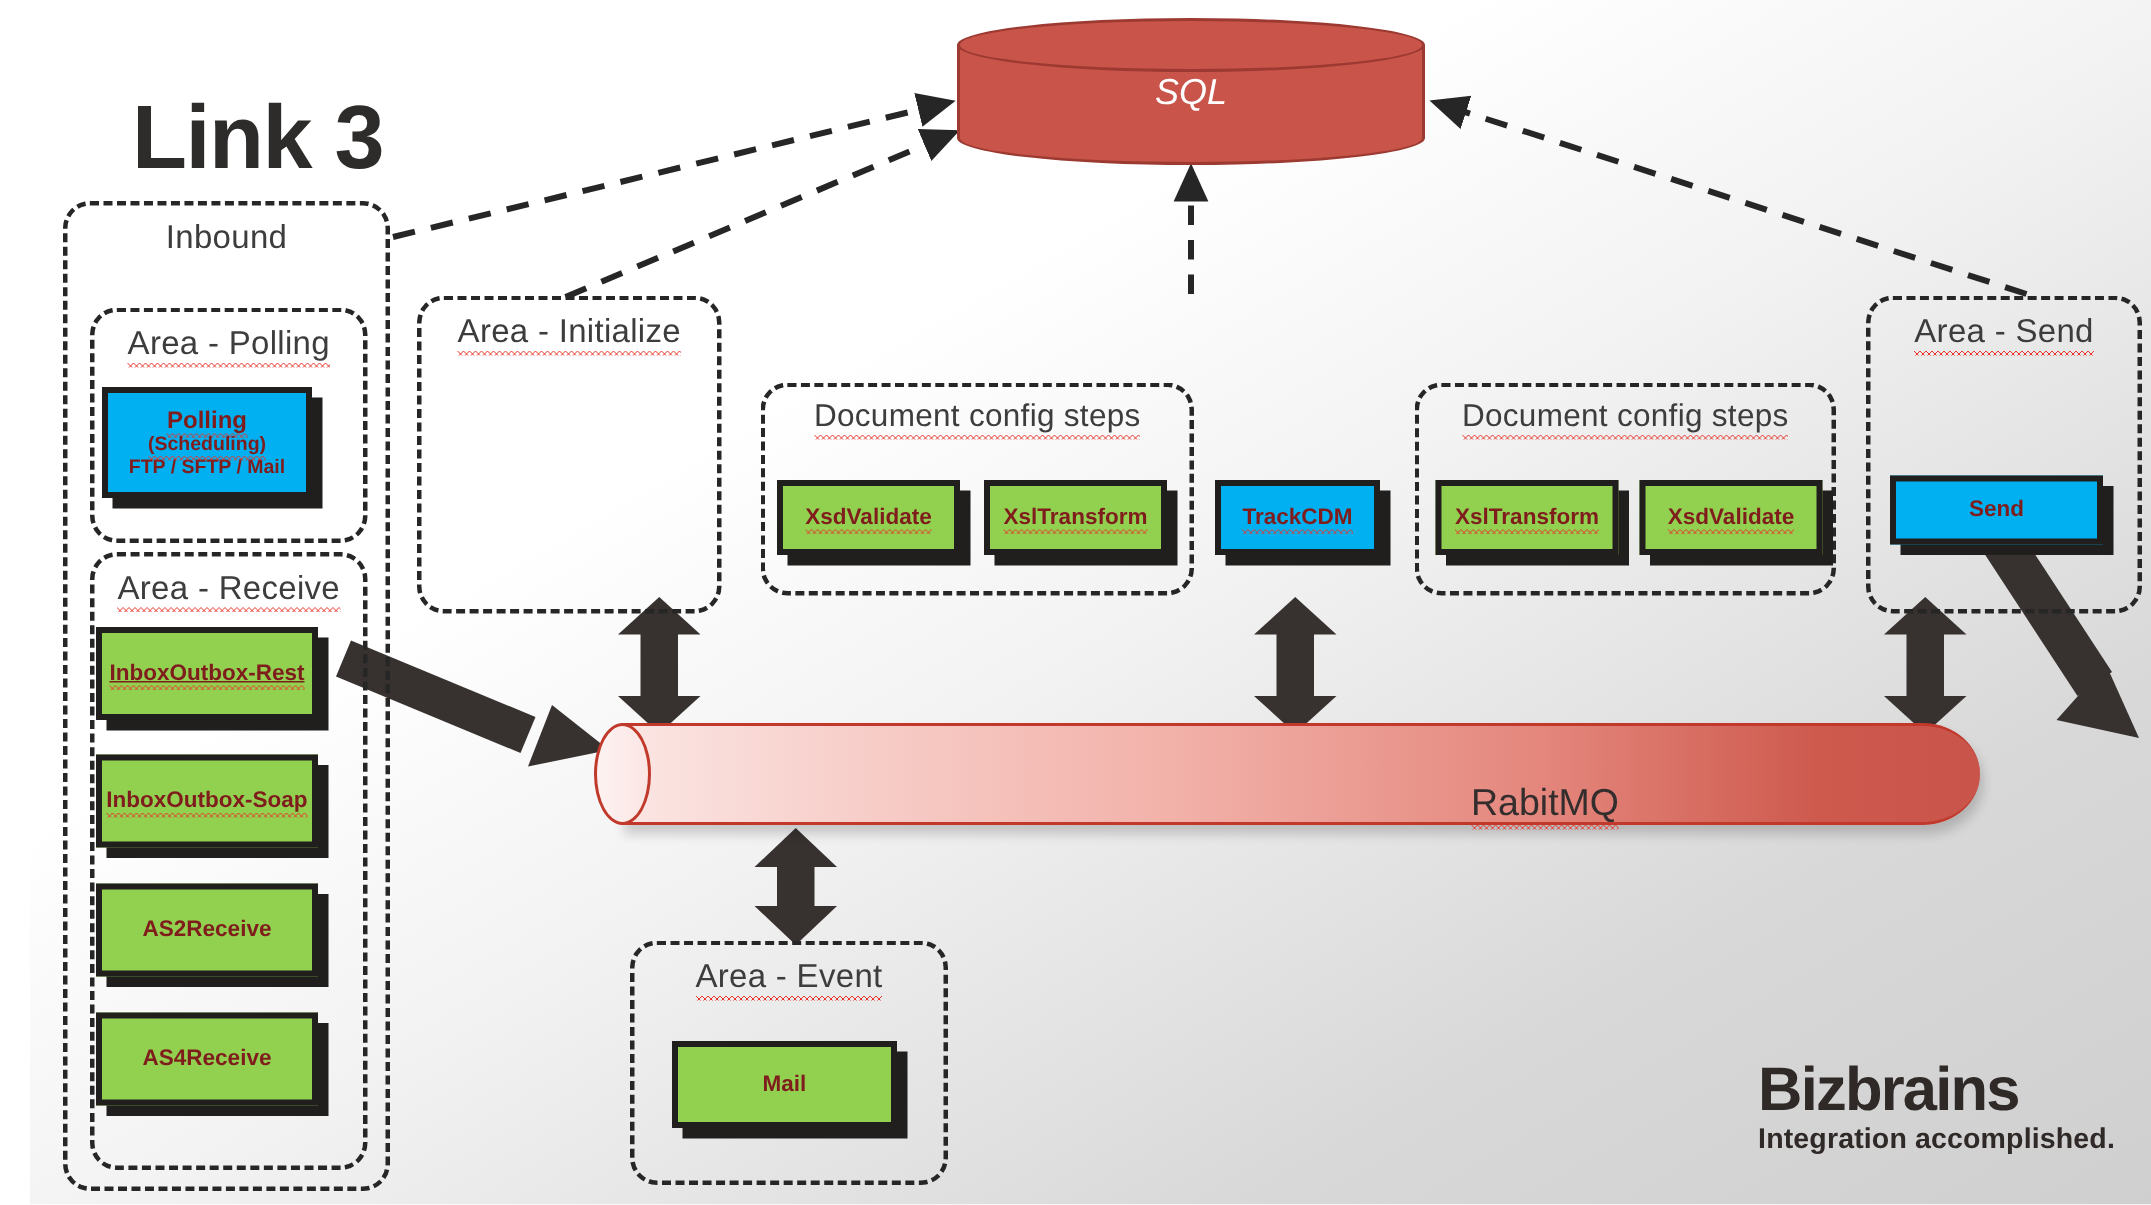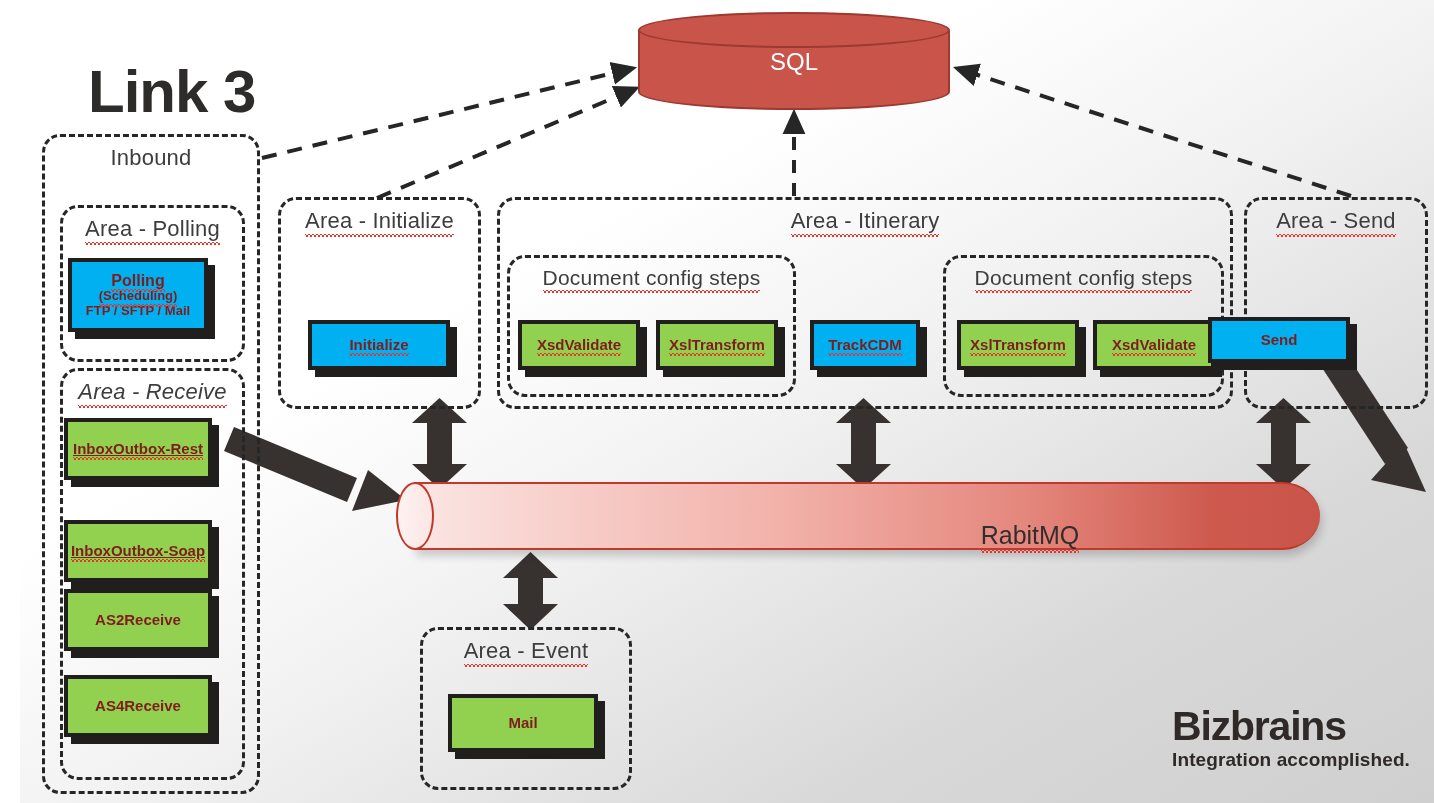--- a/index.html
+++ b/index.html
@@ -130,20 +130,21 @@
     border-radius: 50%;
   }
   .cyl-text {
     position: absolute;
     left: 0; top: 0;
     width: 100%; height: 100%;
     display: flex; align-items: center; justify-content: center;
     color: #ffffff;
     font-size: 24px;
     z-index: 3;
+    font-style: italic;
   }
 
   
   .queue-bar {
     position: absolute;
     z-index: 4;
   }
   .queue-body {
     position: absolute;
     left: 22px; top: 0;
@@ -264,52 +265,44 @@
     <div class="group-label">
       <span class="sq">Area - Polling</span>
     </div>
   </div>
   <div class="node blue" style="left:48px; top:258px; width:140px; height:74px; flex-direction:column;">
     <span class="lbl sq" style="font-size:16px;">Polling</span>
     <span class="lbl sub sq">(Scheduling)</span>
     <span class="lbl sub">FTP / SFTP / Mail</span>
   </div>
 
-  <div class="group" style="left:40px; top:368px; width:185px; height:412px;font-style:italic;">
+  <div class="group" style="left:40px; top:368px; width:185px; height:412px;">
     <div class="group-label">
       <span class="sq">Area - Receive</span>
     </div>
   </div>
   <div class="node green" style="left:44px; top:418px; width:148px; height:62px;text-decoration:underline;">
     <span class="lbl sq">InboxOutbox-Rest</span>
   </div>
-  <div class="node green" style="left:44px; top:520px; width:148px; height:62px;text-decoration:underline;">
+  <div class="node green" style="left:44px; top:503px; width:148px; height:62px;">
     <span class="lbl sq">InboxOutbox-Soap</span>
   </div>
   <div class="node green" style="left:44px; top:589px; width:148px; height:62px;">
     <span class="lbl">AS2Receive</span>
   </div>
   <div class="node green" style="left:44px; top:675px; width:148px; height:62px;">
     <span class="lbl">AS4Receive</span>
   </div>
 
   <div class="group" style="left:258px; top:197px; width:203px; height:212px;">
     <div class="group-label">
       <span class="sq">Area - Initialize</span>
     </div>
   </div>
-  <div class="node blue" style="left:288px; top:320px; width:142px; height:50px;">
-    <span class="lbl sq">Initialize</span>
-  </div>
-
-  <div class="group" style="left:477px; top:197px; width:736px; height:212px;">
-    <div class="group-label" style="text-align:center;">
-      <span class="sq">Area - Itinerary</span>
-    </div>
-  </div>
+
 
   <div class="group" style="left:487px; top:255px; width:289px; height:142px;">
     <div class="group-label small">
       <span class="sq">Document config steps</span>
     </div>
   </div>
   <div class="node green" style="left:498px; top:320px; width:122px; height:50px;">
     <span class="lbl sq">XsdValidate</span>
   </div>
   <div class="node green" style="left:636px; top:320px; width:122px; height:50px;">
@@ -330,21 +323,21 @@
   </div>
   <div class="node green" style="left:1073px; top:320px; width:122px; height:50px;">
     <span class="lbl sq">XsdValidate</span>
   </div>
 
   <div class="group" style="left:1224px; top:197px; width:184px; height:212px;">
     <div class="group-label">
       <span class="sq">Area - Send</span>
     </div>
   </div>
-  <div class="node blue" style="left:1188px; top:317px; width:142px; height:46px;">
+  <div class="node blue" style="left:1240px; top:317px; width:142px; height:46px;">
     <span class="lbl">Send</span>
   </div>
 
   <div class="cylinder-db" style="left:618px; top:12px; width:312px; height:100px;">
     <div class="cyl-bottom"></div>
     <div class="cyl-body"></div>
     <div class="cyl-top"></div>
     <div class="cyl-text">SQL</div>
   </div>
 

